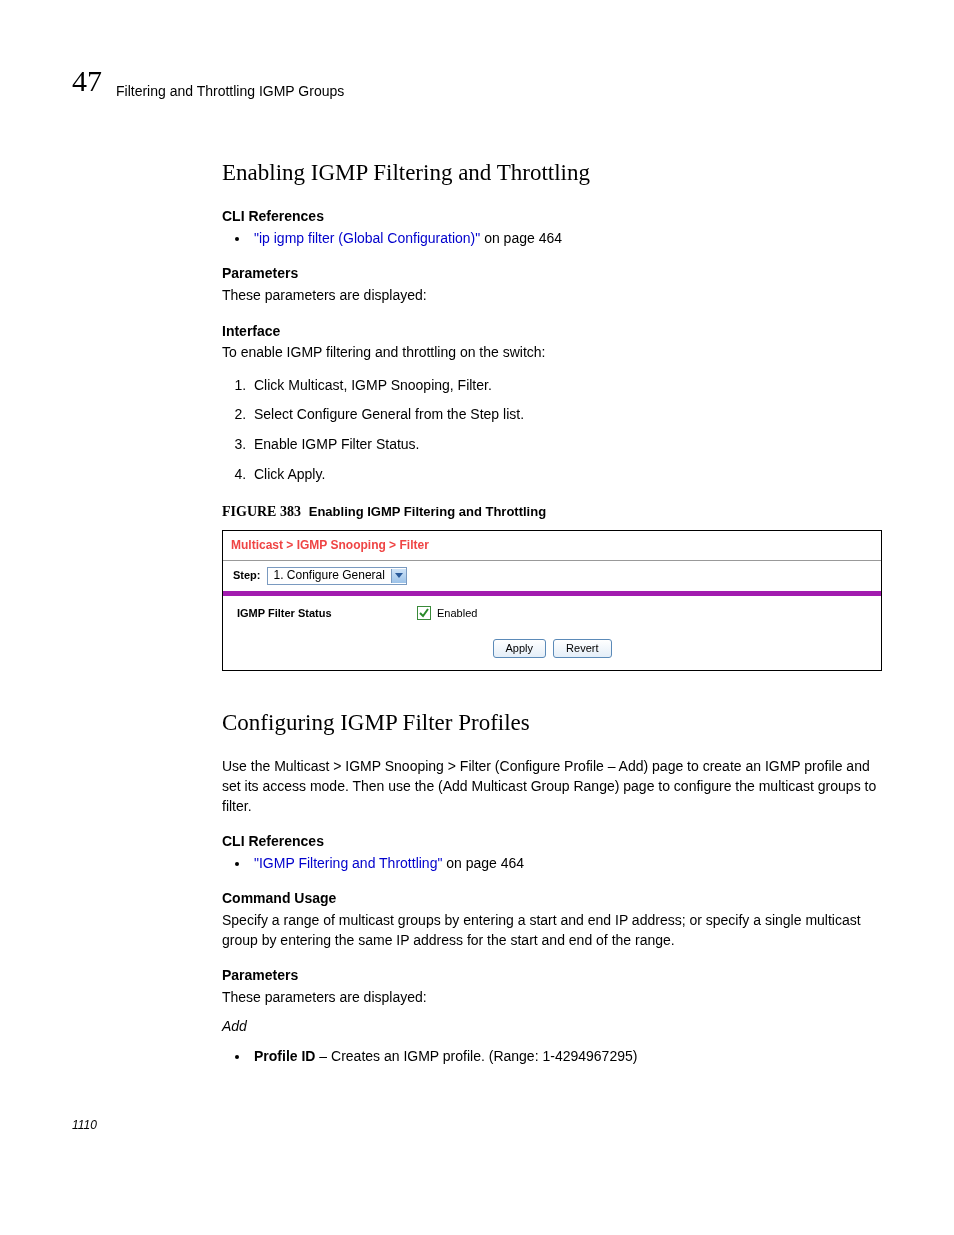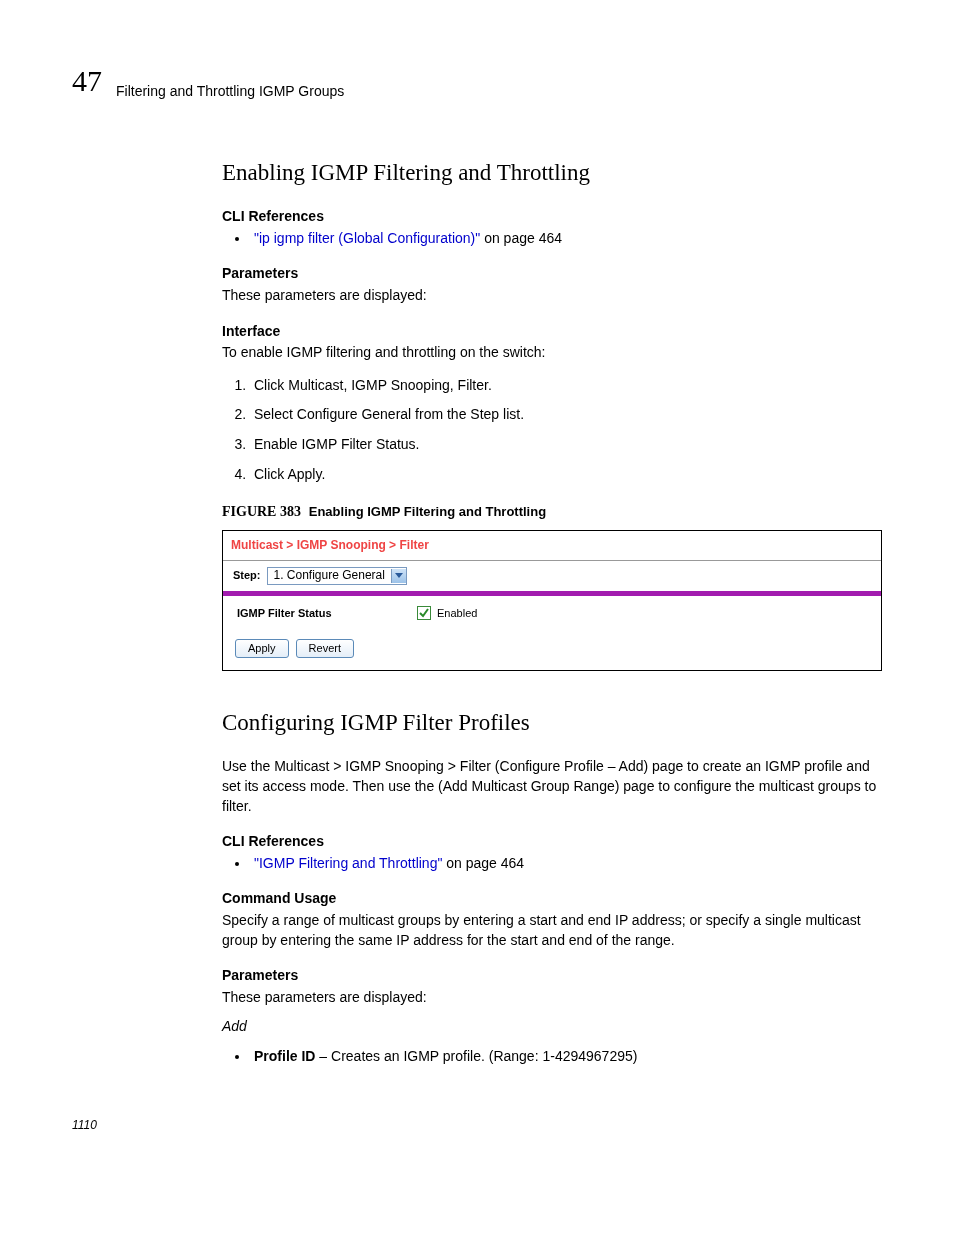--- a/index.html
+++ b/index.html
@@ -138,21 +138,21 @@
     margin-right: 6px;
     display: inline-flex;
     align-items: center;
     justify-content: center;
     background: #fff;
   }
   .ui-checkbox svg {
     display: block;
   }
   .ui-buttons {
-    text-align: left;
+    text-align: center;
     padding-bottom: 8px;
   }
   .ui-button {
     display: inline-block;
     border: 1px solid #5b8ab8;
     background: linear-gradient(#ffffff, #e4eef8);
     border-radius: 3px;
     padding: 1px 12px;
     font-size: 11px;
     margin: 0 2px;

